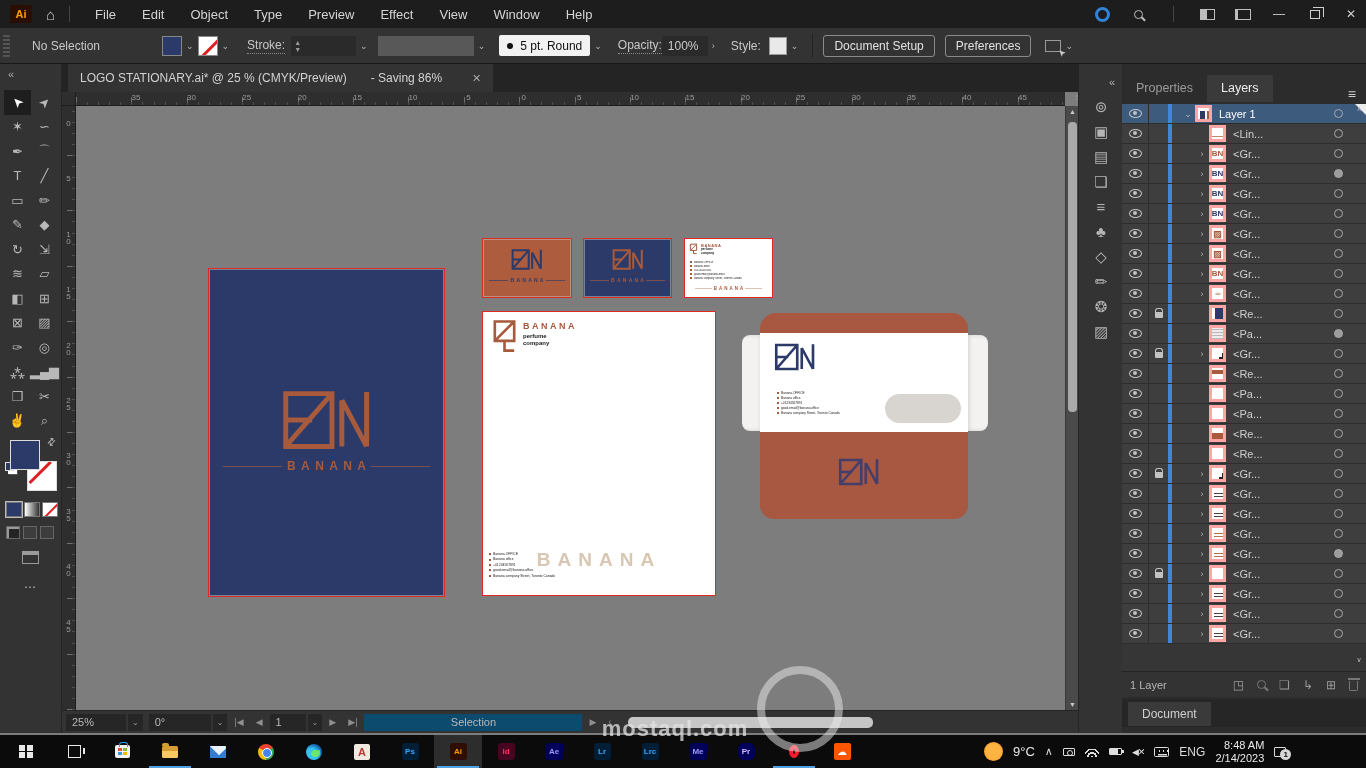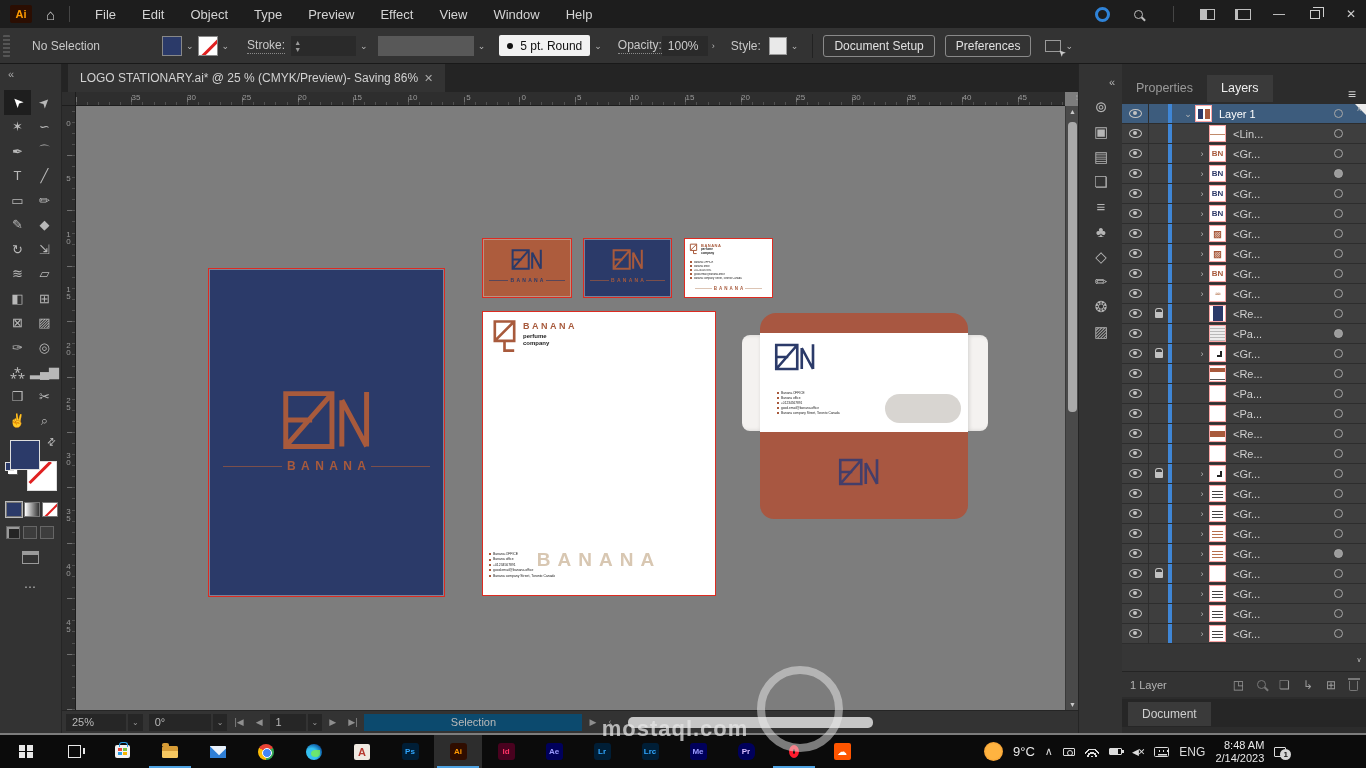--- a/index.html
+++ b/index.html
@@ -40,21 +40,21 @@
 .brushfld{background:#f2f2f2;color:#111;height:21px;display:flex;align-items:center;gap:7px;padding:0 8px;border-radius:2px;font-size:12px}
 .dot{width:6px;height:6px;background:#111;border-radius:50%}
 .cb-sep{width:1px;height:24px;background:#222;margin:0 10px}
 .cbtn{height:22px;border:1px solid #8a8a8a;border-radius:3px;display:flex;align-items:center;padding:0 10px;color:#e0e0e0;font-size:12px;margin-right:10px}
 .styleSw{width:18px;height:18px;background:#e9e9e9;border:1px solid #999}
 .selTools{width:16px;height:12px;border:1px solid #9a9a9a;position:relative;margin-left:4px}
 .selTools::after{content:"➤";position:absolute;right:-5px;bottom:-7px;font-size:9px;color:#ccc;transform:rotate(-135deg)}
 
 
 #tabbar{position:absolute;left:62px;top:64px;width:1016px;height:28px;background:#242424;display:flex;align-items:flex-end;z-index:20}
-#doc-tab{height:28px;background:#333;color:#d2d2d2;display:flex;align-items:center;padding:0 12px;font-size:12px;margin-left:6px;gap:0}
+#doc-tab{height:28px;background:#333;color:#d2d2d2;display:flex;align-items:center;padding:0 12px;font-size:12px;margin-left:6px;gap:24px}
 #doc-tab .close{color:#aaa;font-size:11px;margin-left:6px}
 
 
 #toolbar{position:absolute;left:0;top:64px;width:62px;height:669px;background:#333;border-right:1px solid #252525;z-index:21}
 #tb-collapse{position:absolute;left:8px;top:4px;color:#aaa;font-size:11px}
 #tools{position:absolute;left:4px;top:26px;width:54px;display:grid;grid-template-columns:27px 27px;grid-auto-rows:24.5px}
 .tool{display:flex;align-items:center;justify-content:center;color:#b8b8b8;font-size:13px}
 .tool.active{background:#1e1e1e;color:#fff}
 .tool .g{display:inline-block}
 .bigsw{position:absolute;width:30px;height:30px;border:1px solid #ddd}
@@ -138,21 +138,21 @@
 .lrow{display:flex;align-items:center;height:20px;background:#3e3e3e;border-bottom:1px solid #2d2d2d;position:relative}
 .lrow.sel{background:#3d5c7d}
 .c-eye{width:27px;display:flex;justify-content:center;align-items:center;align-self:stretch;border-right:1px solid #2d2d2d}
 .i-eye{width:13px;height:9px;border:1px solid #c2c2c2;border-radius:50%;position:relative;display:inline-block}
 .i-eye::after{content:"";position:absolute;left:3.2px;top:1.4px;width:4px;height:4px;border-radius:50%;background:#c2c2c2}
 .c-lock{width:19px;display:flex;justify-content:center;align-items:center}
 .i-lock{width:8px;height:6px;background:#c2c2c2;border-radius:1px;position:relative;display:inline-block;margin-top:3px}
 .i-lock::before{content:"";position:absolute;left:.6px;top:-4px;width:5.5px;height:4px;border:1.3px solid #c2c2c2;border-bottom:none;border-radius:3px 3px 0 0}
 .c-bar{width:4px;align-self:stretch;background:#3f86d6;margin-right:1px}
 .c-exp{width:14px;text-align:center;color:#b5b5b5;font-size:9px}
-.thumb{width:17px;height:17px;background:#fff;border:1px solid #fca5a5;flex:0 0 auto;display:flex;align-items:center;justify-content:center;overflow:hidden;font-weight:bold}
+.thumb{width:17px;height:17px;background:#fff;border:3px solid #fca5a5;flex:0 0 auto;display:flex;align-items:center;justify-content:center;overflow:hidden;font-weight:bold}
 .lname{margin-left:7px;color:#cfcfcf;font-size:11px;white-space:nowrap}
 .sel .lname{color:#fff}
 .c-tgt{margin-left:auto;width:30px;display:flex;justify-content:center}
 .tgt{width:9px;height:9px;border:1px solid #a8a8a8;border-radius:50%}
 .tgt.f{background:#9c9c9c}
 .c-gut{width:13px;align-self:stretch}
 #pcorner{position:absolute;right:0;top:0;width:0;height:0;border-top:11px solid #ececec;border-left:11px solid transparent;z-index:4}
 .pscar{position:absolute;right:1px;width:12px;text-align:center;color:#bbb;font-size:7px;z-index:4}
 .th-art{background:linear-gradient(#2b3a69,#2b3a69) 2px 3px/5px 10px no-repeat,linear-gradient(#a85a3c,#a85a3c) 9px 3px/5px 10px no-repeat,#fff}
 .th-line{background:linear-gradient(#c08a6a,#c08a6a) 0 8px/100% 1px no-repeat,#fff}

